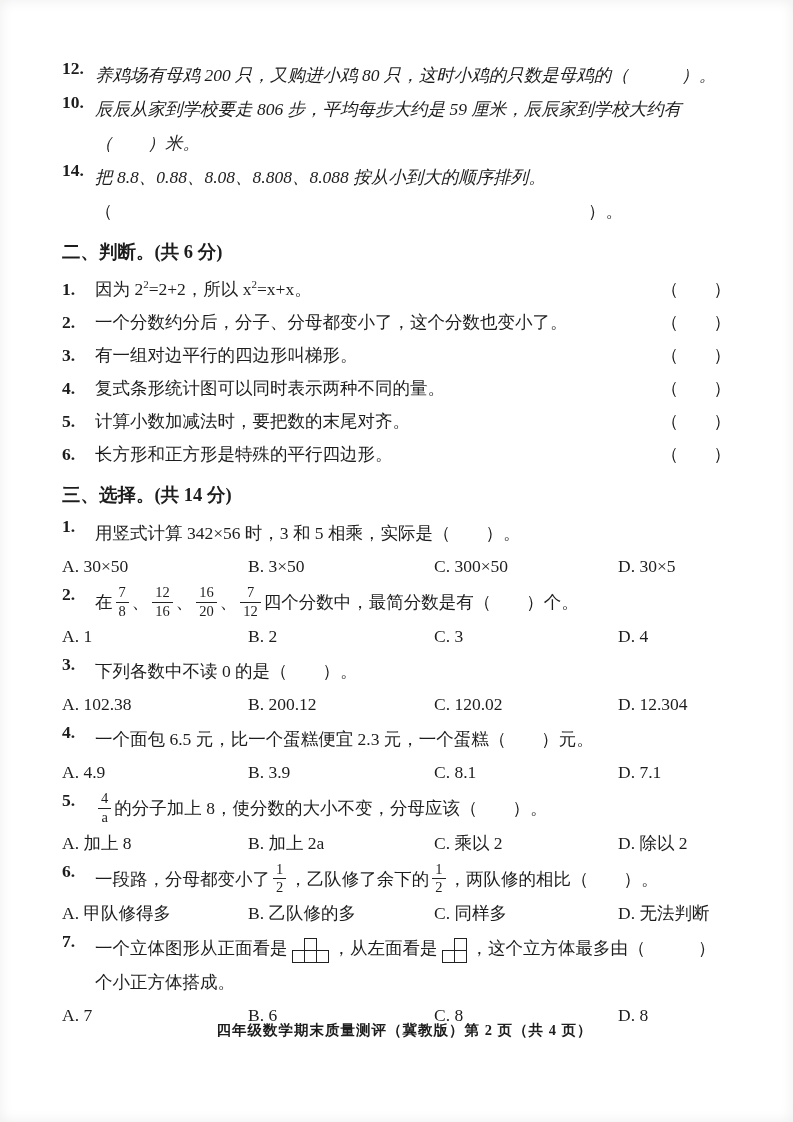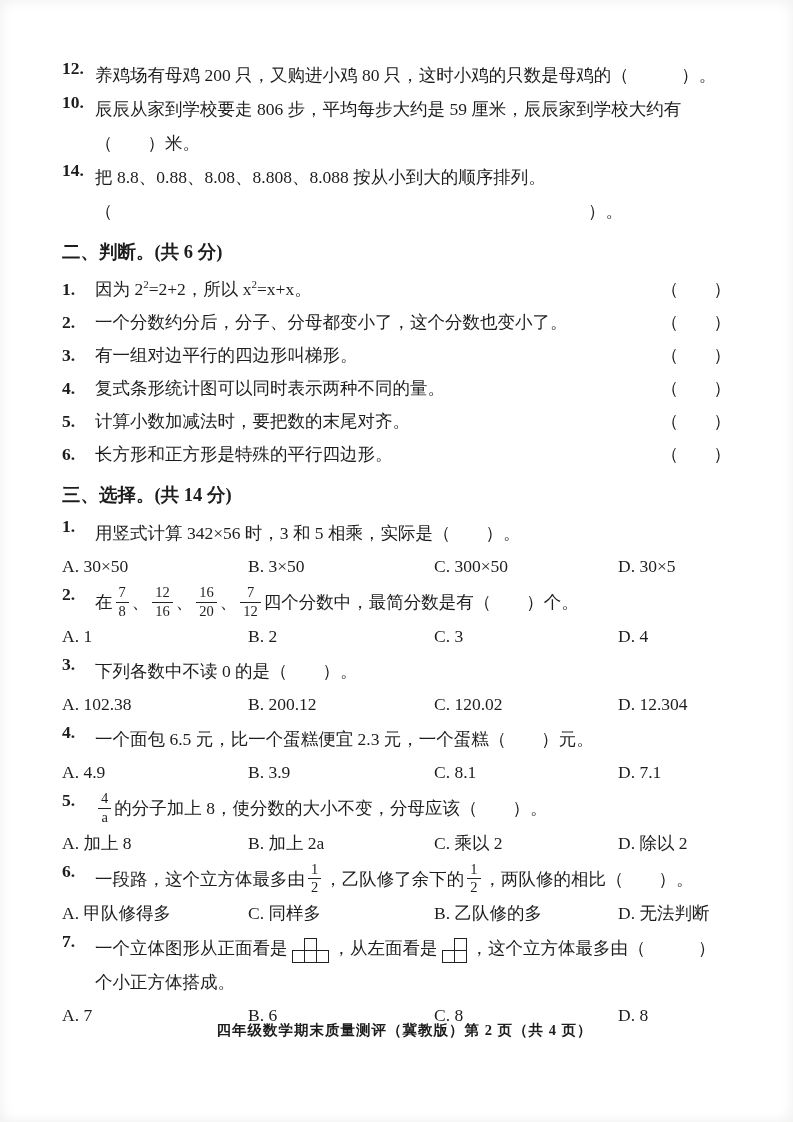--- a/index.html
+++ b/index.html
@@ -16,21 +16,21 @@
     border-radius:6px;
     box-shadow:inset 0 0 14px rgba(0,0,0,0.07);
   }
   .q-row{display:flex;align-items:flex-start;}
   .q-num{
     flex:none;width:33px;font-weight:700;
     text-align:left;box-sizing:border-box;
   }
   .stem{flex:1;}
   .seg-line{line-height:34px;}
-  .fill-item .seg-line{line-height:34px;}
+  .fill-item .seg-line{line-height:34px;font-style:italic;}
   sup.sp{font-size:11px;line-height:0;}
   .frac{
     display:inline-block;text-align:center;vertical-align:-0.5em;
     font-size:14.5px;line-height:1.08;margin:1px 3px;
   }
   .frac .fn{display:block;border-bottom:1.4px solid #222;padding:0 3px 1px;}
   .frac .fd{display:block;padding:1px 3px 0;}
   .cube-shape{
     display:inline-block;position:relative;vertical-align:-9px;margin:0 4px;
   }
@@ -222,27 +222,27 @@
         <span class="opt">B. 加上 2a</span>
         <span class="opt">C. 乘以 2</span>
         <span class="opt">D. 除以 2</span>
       </div>
     </div>
 
     <div class="cq">
       <div class="q-row">
         <span class="q-num">6.</span>
         <div class="stem">
-            <div class="seg-line"><span>一段路，这个立方体最多由</span><span class="frac"><span class="fn">1</span><span class="fd">2</span></span><span>，乙队修了余下的</span><span class="frac"><span class="fn">1</span><span class="fd">2</span></span><span>，两队修的相比（　　）。</span></div>
+            <div class="seg-line"><span>一段路，分母都变小了</span><span class="frac"><span class="fn">1</span><span class="fd">2</span></span><span>，乙队修了余下的</span><span class="frac"><span class="fn">1</span><span class="fd">2</span></span><span>，两队修的相比（　　）。</span></div>
           </div>
       </div>
       <div class="opts">
         <span class="opt">A. 甲队修得多</span>
+        <span class="opt">B. 乙队修的多</span>
         <span class="opt">C. 同样多</span>
-        <span class="opt">B. 乙队修的多</span>
         <span class="opt">D. 无法判断</span>
       </div>
     </div>
 
     <div class="cq">
       <div class="q-row">
         <span class="q-num">7.</span>
         <div class="stem">
             <div class="seg-line"><span>一个立体图形从正面看是</span><span class="cube-shape" style="width: 37px; height: 25px;"><span class="cube-cell" style="left: 12px; top: 0px;"></span><span class="cube-cell" style="left: 0px; top: 12px;"></span><span class="cube-cell" style="left: 12px; top: 12px;"></span><span class="cube-cell" style="left: 24px; top: 12px;"></span></span><span>，从左面看是</span><span class="cube-shape" style="width: 25px; height: 25px;"><span class="cube-cell" style="left: 12px; top: 0px;"></span><span class="cube-cell" style="left: 0px; top: 12px;"></span><span class="cube-cell" style="left: 12px; top: 12px;"></span></span><span>，这个立方体最多由（　　　）</span></div>
             <div class="seg-line"><span>个小正方体搭成。</span></div>

